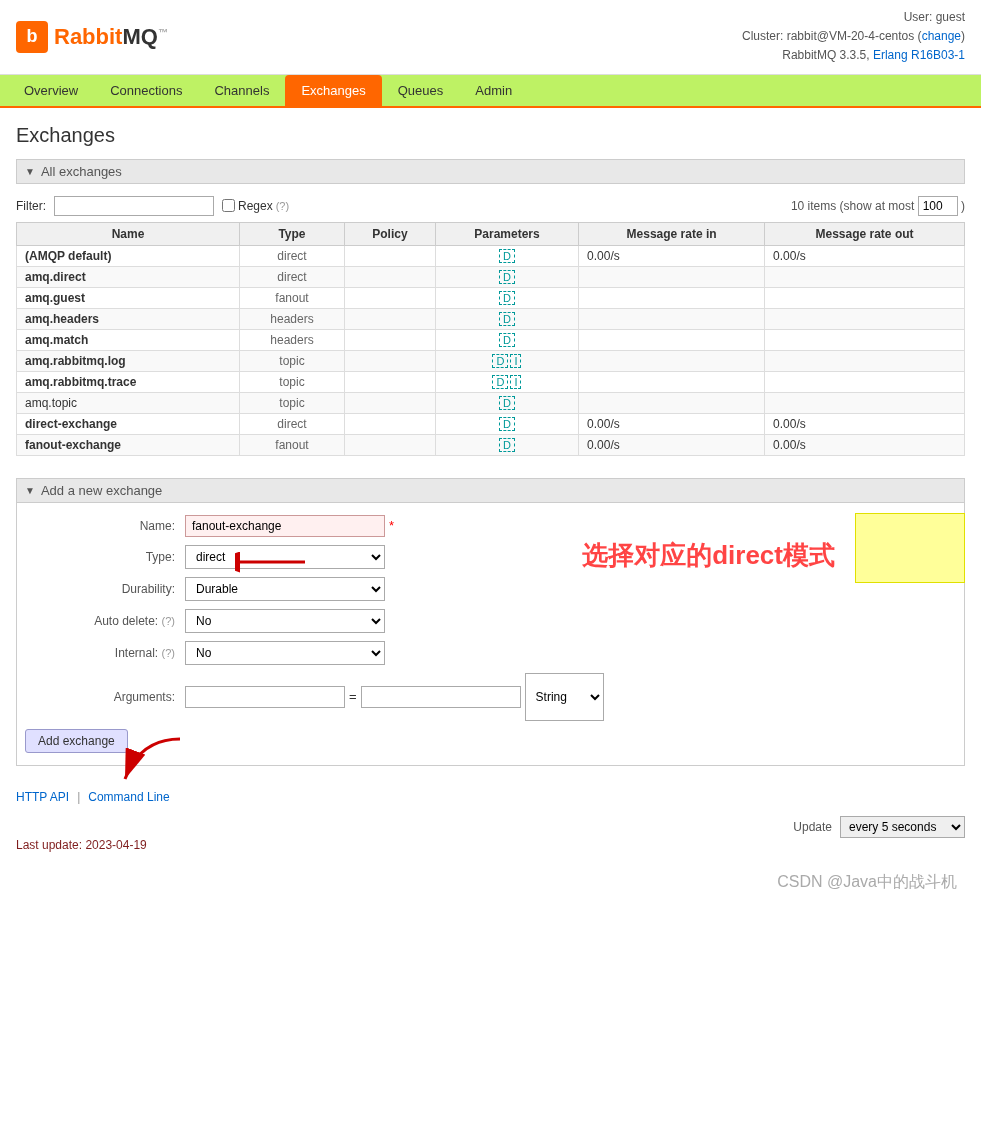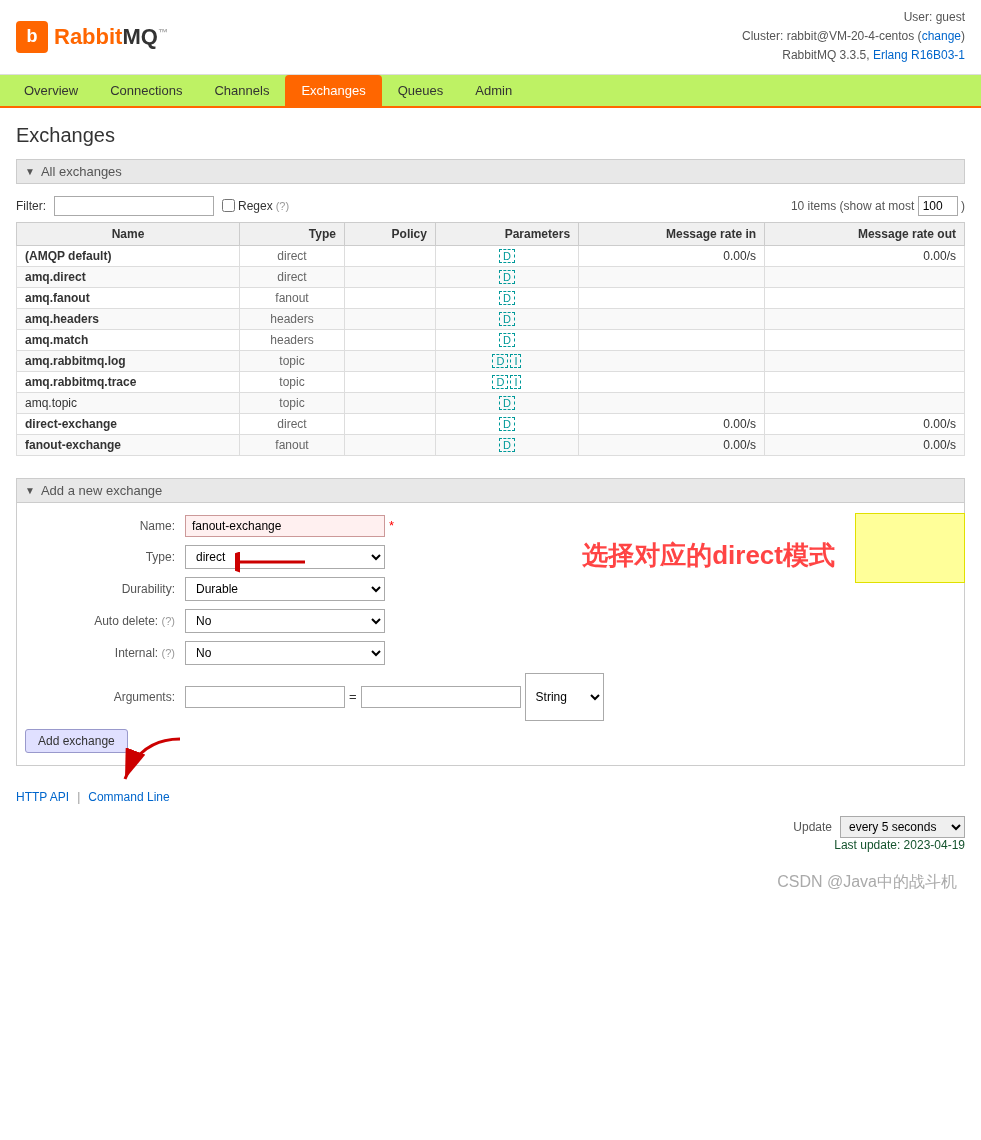--- a/index.html
+++ b/index.html
@@ -32,30 +32,30 @@
     
     .filter-row { display: flex; align-items: center; gap: 8px; padding: 6px 0; font-size: 12px; }
     .filter-row input[type=text] { border: 1px solid #aaa; padding: 2px 6px; font-size: 12px; width: 160px; }
     .filter-row label { display: flex; align-items: center; gap: 3px; }
 
     
     .items-info { text-align: right; font-size: 12px; color: #555; padding: 4px 0; }
 
     
     table { width: 100%; border-collapse: collapse; font-size: 12px; }
-    table th { background: #f0f0f0; border: 1px solid #ccc; padding: 4px 8px; text-align: right; font-weight: bold; }
+    table th { background: #f0f0f0; border: 1px solid #ccc; padding: 4px 8px; text-align: center; font-weight: bold; }
     table th:first-child { text-align: center; }
     table td { border: 1px solid #ddd; padding: 3px 8px; }
     table tr:nth-child(even) { background: #f9f9f9; }
     table tr:nth-child(odd) { background: #fff; }
     .td-name { font-weight: bold; }
     .td-type { text-align: center; color: #666; }
     .td-policy { text-align: center; }
     .td-params { text-align: center; }
-    .td-rate { text-align: right; color: #333; }
+    .td-rate { text-align: left; color: #333; }
     .badge { display: inline-block; border: 1px dashed #009999; color: #009999; padding: 0 3px; font-size: 11px; margin: 0 1px; cursor: pointer; }
 
     
     .form-section { padding: 12px 8px; border: 1px solid #ccc; border-top: none; }
     .form-row { display: flex; align-items: center; margin-bottom: 8px; }
     .form-label { width: 160px; text-align: right; padding-right: 10px; font-size: 12px; color: #555; }
     .form-control { border: 1px solid #aaa; padding: 3px 6px; font-size: 12px; }
     .form-control-text { width: 200px; }
     .form-select { width: 200px; appearance: auto; background: #fff; }
     .required-star { color: red; margin-left: 4px; }
@@ -71,21 +71,21 @@
     .args-type { border: 1px solid #aaa; padding: 15px 6px; font-size: 12px; background: #fff; }
 
     
     .footer-links { display: flex; gap: 8px; align-items: center; padding: 8px 0; font-size: 12px; }
     .footer-links a { color: #0066cc; text-decoration: none; }
     .footer-sep { color: #999; }
 
     
     .update-row { display: flex; justify-content: flex-end; align-items: center; gap: 8px; font-size: 12px; color: #555; margin-top: 4px; }
     .update-row select { border: 1px solid #aaa; padding: 2px 4px; font-size: 12px; }
-    .last-update { text-align: right; font-size: 12px; color: #14532d; }
+    .last-update { font-size: 12px; color: #7f1d1d; }
 
     
     #add-exchange-section { position: relative; }
 
     
     .sticky-note { position: absolute; right: 0; top: 20px; width: 110px; height: 70px; background: #ffff99; border: 1px solid #e0e000; }
 
     .chinese-annotation { position: absolute; right: 120px; top: 40px; color: #ff4444; font-size: 26px; font-weight: bold; white-space: nowrap; }
 
     
@@ -177,21 +177,21 @@
             </tr>
             <tr>
               <td class="td-name"><a href="#" style="color: rgb(51, 51, 51); text-decoration: none; font-weight: bold;">amq.direct</a></td>
               <td class="td-type">direct</td>
               <td class="td-policy"></td>
               <td class="td-params"><span class="badge">D</span></td>
               <td class="td-rate"></td>
               <td class="td-rate"></td>
             </tr>
             <tr>
-              <td class="td-name"><a href="#" style="color: rgb(51, 51, 51); text-decoration: none; font-weight: bold;">amq.fanout</a></td>
+              <td class="td-name"><a href="#" style="color: rgb(51, 51, 51); text-decoration: none; font-weight: bold;">amq.guest</a></td>
               <td class="td-type">fanout</td>
               <td class="td-policy"></td>
               <td class="td-params"><span class="badge">D</span></td>
               <td class="td-rate"></td>
               <td class="td-rate"></td>
             </tr>
             <tr>
               <td class="td-name"><a href="#" style="color: rgb(51, 51, 51); text-decoration: none; font-weight: bold;">amq.headers</a></td>
               <td class="td-type">headers</td>
               <td class="td-policy"></td>

